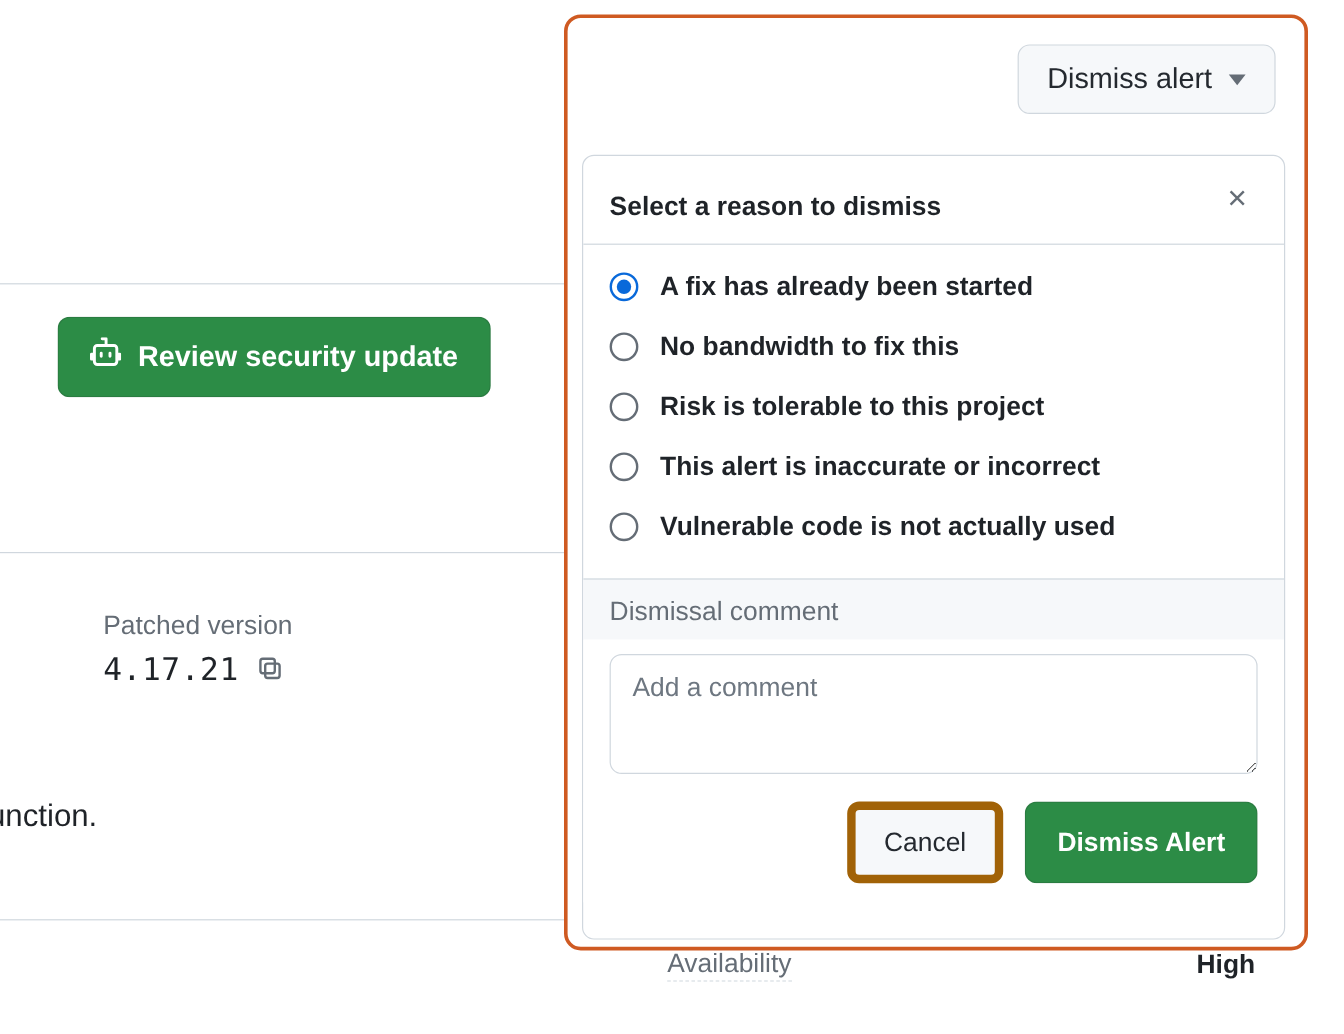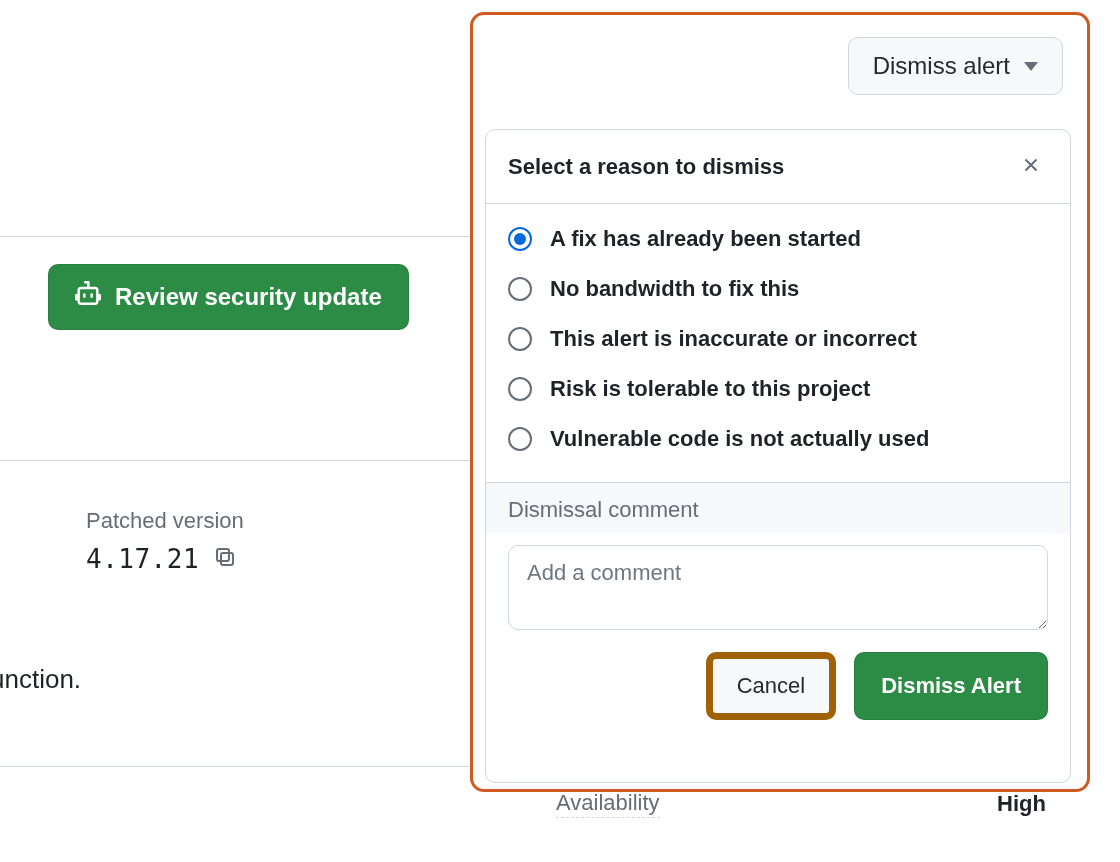--- a/index.html
+++ b/index.html
@@ -47,21 +47,21 @@
     padding: 14px 24px; font-size: 24px; font-weight: 500; cursor: pointer;
   }
   .caret { width: 0; height: 0; border-left: 7px solid transparent; border-right: 7px solid transparent; border-top: 9px solid #656d76; }
 
   .modal {
     position: absolute; left: 12px; right: 16px; top: 114px; bottom: 6px;
     border: 1px solid #d0d7de; border-radius: 10px; background: #fff;
     display: flex; flex-direction: column; overflow: hidden;
   }
   .modal-header {
-    display: flex; align-items: center; justify-content: space-between;
+    display: flex; align-items: flex-end; justify-content: space-between;
     padding: 18px 22px; border-bottom: 1px solid #d0d7de;
   }
   .modal-title { font-size: 22px; font-weight: 700; }
   .close-btn {
     background: transparent; border: none; border-radius: 8px; padding: 6px; cursor: pointer;
     color: #656d76; display: inline-flex;
   }
   .close-btn svg { width: 22px; height: 22px; stroke: #656d76; stroke-width: 2.2; }
 
   .options { padding: 10px 22px 18px 22px; display: flex; flex-direction: column; }
@@ -77,21 +77,21 @@
     content: ""; width: 12px; height: 12px; background: #0969da; border-radius: 50%;
   }
   .option-label { font-size: 22px; font-weight: 600; color: #1f2328; }
 
   .comment-section {
     border-top: 1px solid #d0d7de; background: #f6f8fa; flex: none;
   }
   .comment-label { font-size: 22px; color: #656d76; padding: 14px 22px 10px 22px; }
   .comment-body { background: #fff; padding: 12px 22px 18px 22px; }
   .comment-box {
-    width: 100%; height: 85px; resize: vertical; border: 1px solid #d0d7de; border-radius: 10px;
+    width: 100%; height: 100px; resize: vertical; border: 1px solid #d0d7de; border-radius: 10px;
     font-size: 22px; padding: 14px 18px; font-family: inherit; color: #1f2328;
   }
   .comment-box::placeholder { color: #6e7781; }
   .actions { display: flex; justify-content: flex-end; gap: 18px; padding: 0 22px 16px 22px; background: #fff; }
   .btn-secondary {
     background: #f6f8fa; color: #24292f; border: 7px solid #a16207; border-radius: 10px;
     padding: 14px 24px; font-size: 22px; font-weight: 500; cursor: pointer;
   }
   .btn-primary {
     background: #2c8c46; color: #fff; border: 1px solid rgba(31,35,40,0.15); border-radius: 10px;
@@ -163,25 +163,25 @@
           <label class="option-row">
             <span class="radio selected"></span>
             <span class="option-label">A fix has already been started</span>
           </label>
           <label class="option-row">
             <span class="radio"></span>
             <span class="option-label">No bandwidth to fix this</span>
           </label>
           <label class="option-row">
             <span class="radio"></span>
+            <span class="option-label">Risk is tolerable to this project</span>
+          </label>
+          <label class="option-row">
+            <span class="radio"></span>
             <span class="option-label">This alert is inaccurate or incorrect</span>
-          </label>
-          <label class="option-row">
-            <span class="radio"></span>
-            <span class="option-label">Risk is tolerable to this project</span>
           </label>
           <label class="option-row">
             <span class="radio"></span>
             <span class="option-label">Vulnerable code is not actually used</span>
           </label>
         </div>
 
         <div class="comment-section">
           <div class="comment-label">Dismissal comment</div>
         </div>

